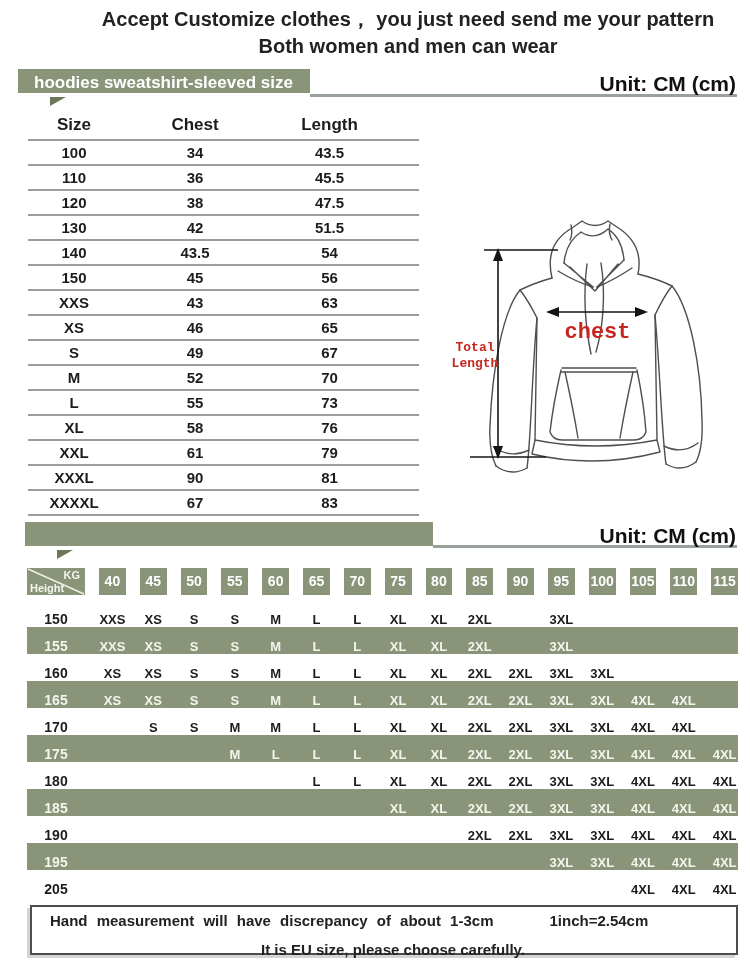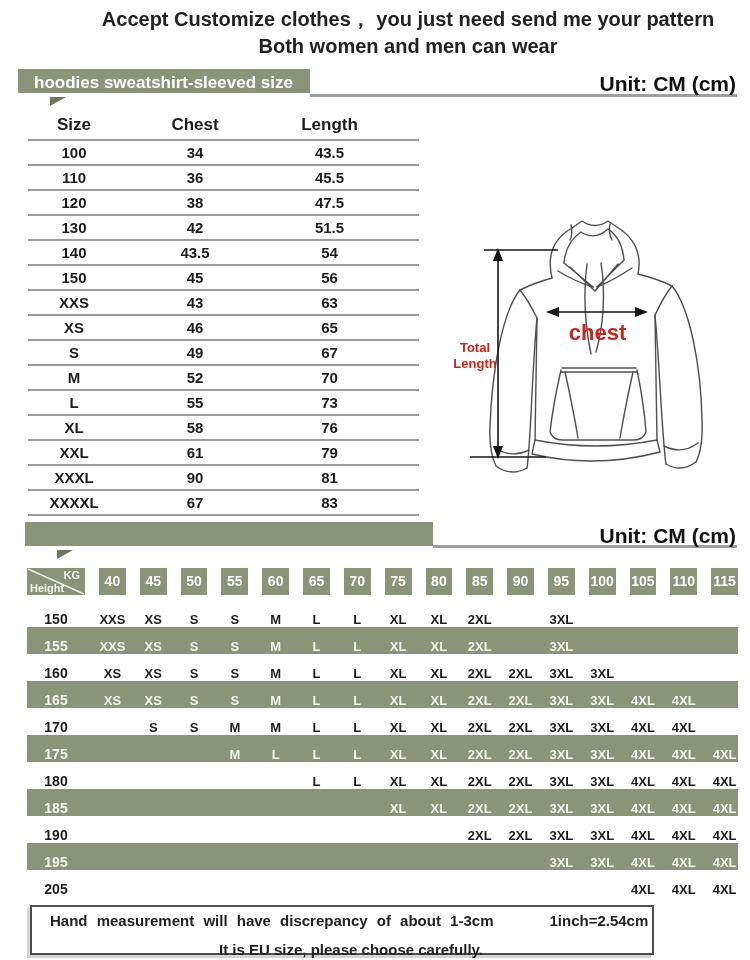--- a/index.html
+++ b/index.html
@@ -34,21 +34,21 @@
   
   .size-table{position:absolute;top:110px;left:28px;width:391px;border-collapse:collapse;}
   .size-table th{height:30px;font-size:17px;font-weight:bold;text-align:center;
     border-bottom:2px solid var(--line);}
   .size-table td{height:25px;font-size:15px;font-weight:bold;text-align:center;
     border-bottom:2px solid var(--line);}
   .size-table th:nth-child(1),.size-table td:nth-child(1){width:92px;}
   .size-table th:nth-child(2),.size-table td:nth-child(2){width:150px;}
   .size-table th:nth-child(3),.size-table td:nth-child(3){width:149px;padding-right:30px;}
   
-  .diagram{position:absolute;top:200px;left:440px;width:300px;height:295px;}
+  .diagram{position:absolute;top:200px;left:440px;width:300px;height:295px;font-family:Liberation Mono, monospace;}
   .diagram svg{position:absolute;top:0;left:0;}
   .lbl-total{position:absolute;left:8px;top:140px;width:54px;text-align:center;
     color:var(--red);font-size:13px;font-weight:bold;line-height:16px;}
   .lbl-chest{position:absolute;left:115px;top:120px;width:85px;text-align:center;
     color:var(--red);font-size:22px;font-weight:bold;}
   
   .matrix{position:absolute;top:568px;left:27px;width:711px;}
   .m-row{display:flex;gap:14px;height:27px;align-items:flex-end;}
   .m-head{margin-bottom:5px;height:27px;}
   .m-cell{flex:1;text-align:center;font-weight:bold;}
@@ -56,21 +56,21 @@
   .m-corner{position:relative;width:58px;height:27px;background:var(--green);color:#f4f6ee;
     font-size:11px;font-weight:bold;}
   .m-corner .kg{position:absolute;top:1px;right:5px;}
   .m-corner .ht{position:absolute;bottom:1px;left:3px;}
   .m-corner svg{position:absolute;top:0;left:0;}
   .m-hcell{width:58px;text-align:center;font-weight:bold;font-size:14px;}
   .m-body .m-cell{font-size:13px;color:var(--ink);}
   .m-row.shaded{background:var(--green);}
   .m-row.shaded .m-cell,.m-row.shaded .m-hcell{color:#f3f5ec;}
   
-  .footer{position:absolute;top:905px;left:30px;width:624px;height:50px;
+  .footer{position:absolute;top:905px;left:30px;width:708px;height:50px;
     border:2px solid #4d4d4d;background:#fff;box-shadow:-3px 3px 0 #d4d4d4;
     padding:5px 0 0 18px;font-size:15px;font-weight:bold;color:#222;}
   .footer .l1{display:flex;align-items:baseline;}
   .footer .l1 .left{word-spacing:5px;}
   .footer .l1 .right{margin-left:56px;}
   .footer .l2{margin-top:12px;text-align:center;}
 </style>
 </head>
 <body>
 

